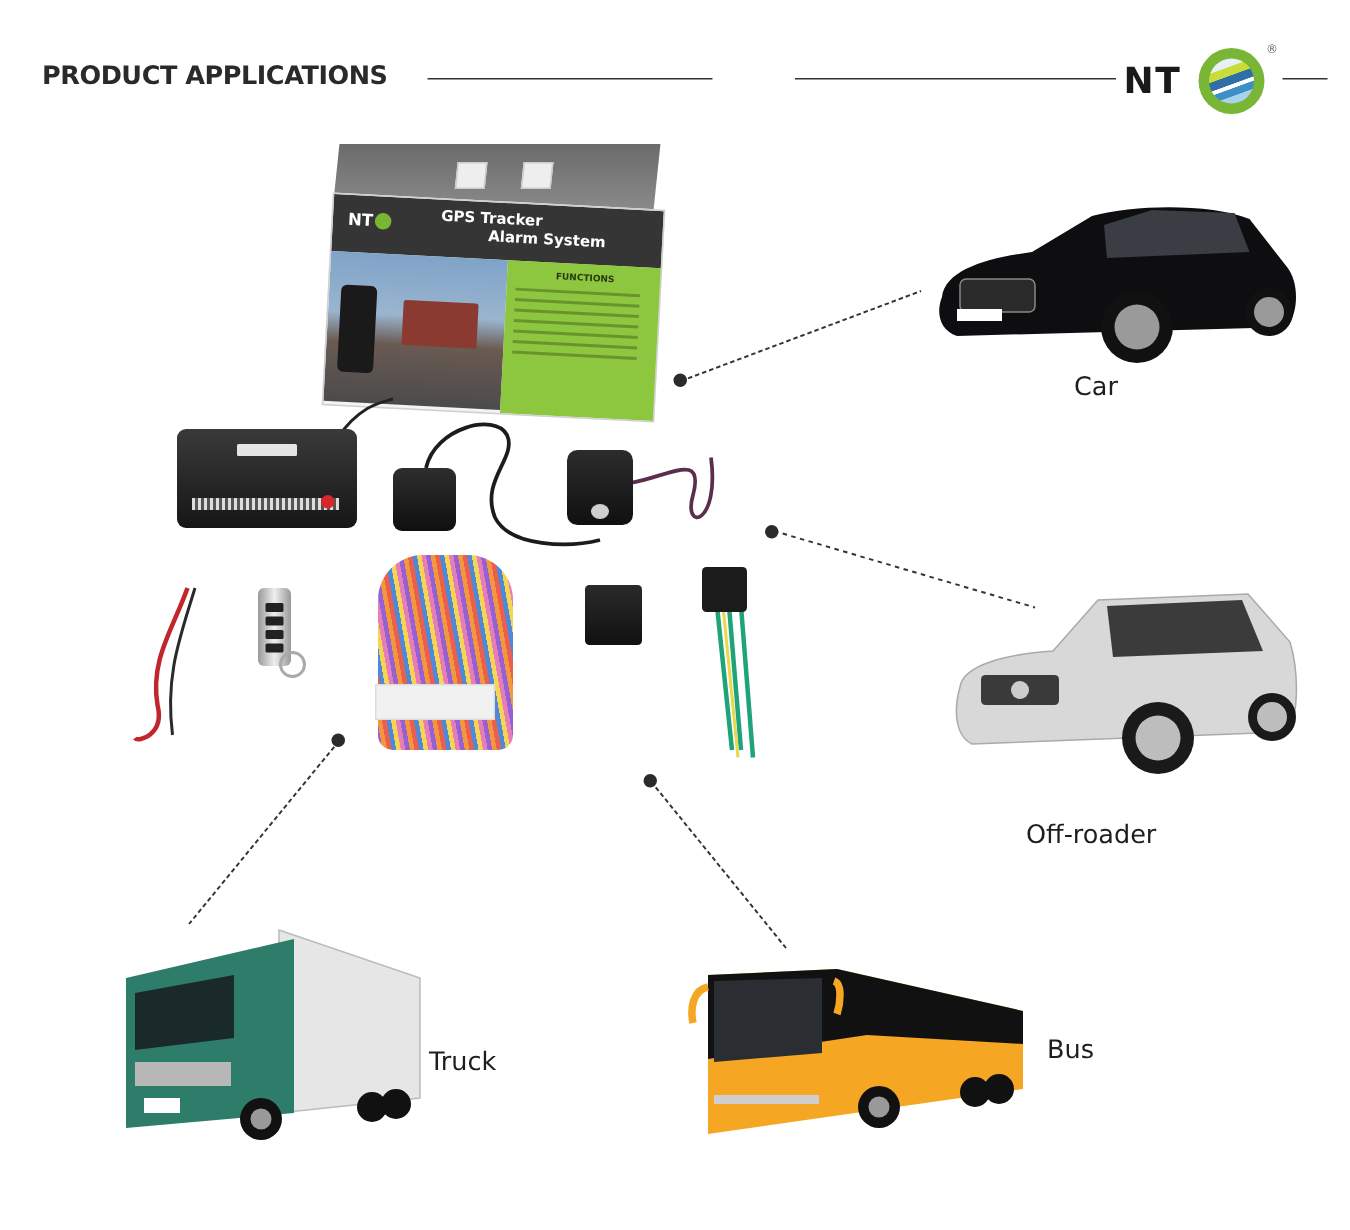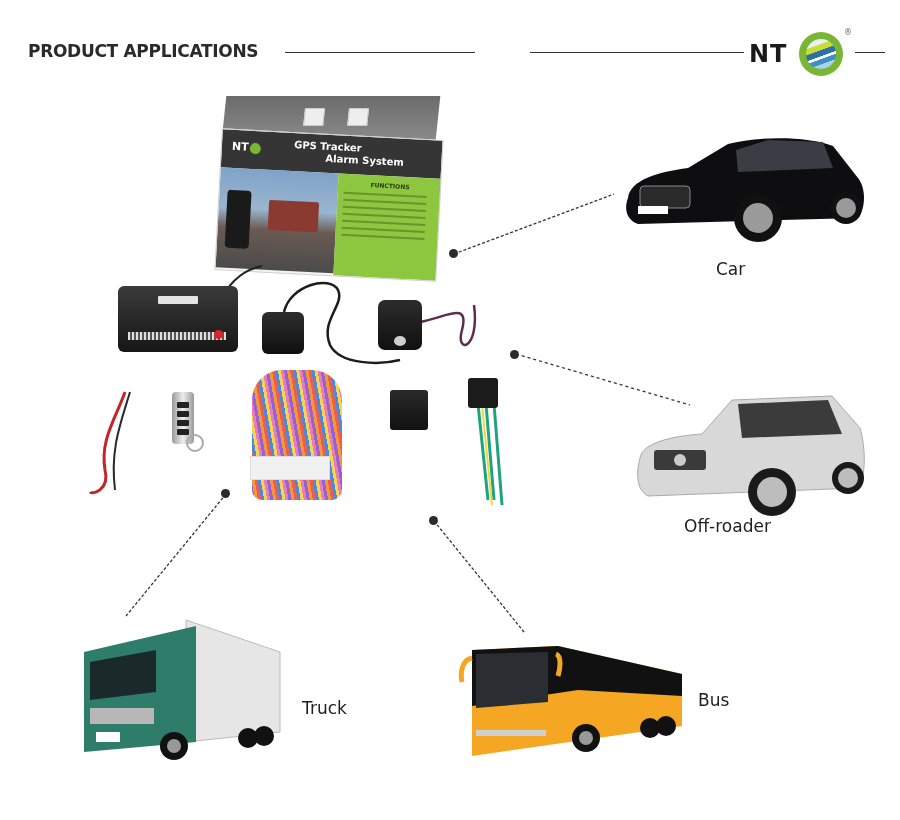--- a/index.html
+++ b/index.html
@@ -150,46 +150,46 @@
 <svg class="vehicle car" viewBox="0 0 250 120">
   <path d="M10 70 C 12 52, 40 44, 70 40 L 110 16 C 140 8, 190 8, 215 18 L 240 50 C 248 60, 248 80, 240 90 L 20 96 C 8 92, 6 80, 10 70 Z" fill="#0e0e10"></path>
   <path d="M118 22 L 150 12 L 205 14 L 215 40 L 120 44 Z" fill="#3a3d44"></path>
   <rect x="22" y="58" width="50" height="22" rx="4" fill="#2a2a2a" stroke="#888" stroke-width="1"></rect>
   <rect x="20" y="78" width="30" height="8" fill="#ffffff"></rect>
   <circle cx="140" cy="90" r="24" fill="#111"></circle>
     <circle cx="140" cy="90" r="15" fill="#9a9a9a"></circle>
   <circle cx="228" cy="80" r="16" fill="#111"></circle>
     <circle cx="228" cy="80" r="10" fill="#9a9a9a"></circle>
 </svg>
-<div class="label" style="left:716px; top:259px;">Car</div>
+<div class="label" style="left:716px; top:248px;">Car</div>
 
 <svg class="vehicle suv" viewBox="0 0 236 140">
   <path d="M8 70 C 10 55, 40 48, 70 46 L 100 12 L 200 8 L 228 40 C 234 60, 234 90, 226 100 L 16 108 C 4 102, 4 84, 8 70 Z" fill="#d8d8d8" stroke="#aaa"></path>
   <path d="M106 16 L 196 12 L 210 46 L 110 50 Z" fill="#3b3b3b"></path>
   <rect x="22" y="62" width="52" height="20" rx="3" fill="#3a3a3a"></rect>
   <circle cx="48" cy="72" r="6" fill="#ccc"></circle>
   <circle cx="140" cy="104" r="24" fill="#1a1a1a"></circle>
     <circle cx="140" cy="104" r="15" fill="#bdbdbd"></circle>
   <circle cx="216" cy="90" r="16" fill="#1a1a1a"></circle>
     <circle cx="216" cy="90" r="10" fill="#bdbdbd"></circle>
 </svg>
-<div class="label" style="left:684px; top:516px;">Off-roader</div>
+<div class="label" style="left:684px; top:547px;">Off-roader</div>
 
 <svg class="vehicle truck" viewBox="0 0 218 152">
   <polygon points="120,8 214,40 214,120 120,130" fill="#e6e6e6" stroke="#bbb"></polygon>
   <polygon points="18,40 130,14 130,130 18,140" fill="#2e7d6b"></polygon>
   <polygon points="24,50 90,38 90,80 24,88" fill="#1a2a2a"></polygon>
   <rect x="24" y="96" width="64" height="16" fill="#b7b7b7"></rect>
   <rect x="30" y="120" width="24" height="10" fill="#fff"></rect>
   <circle cx="108" cy="134" r="14" fill="#111"></circle>
     <circle cx="108" cy="134" r="7" fill="#999"></circle>
   <circle cx="182" cy="126" r="10" fill="#111"></circle>
     <circle cx="198" cy="124" r="10" fill="#111"></circle>
 </svg>
-<div class="label" style="left:302px; top:698px;">Truck</div>
+<div class="label" style="left:286px; top:698px;">Truck</div>
 
 <svg class="vehicle bus" viewBox="0 0 228 132">
   <polygon points="14,24 100,20 224,48 224,100 14,130" fill="#f5a623"></polygon>
   <polygon points="14,24 100,20 224,48 224,70 120,64 14,80" fill="#111"></polygon>
   <polygon points="18,28 90,26 90,76 18,82" fill="#2a2e33"></polygon>
   <path d="M14 32 C 4 34, 2 46, 4 56" stroke="#f5a623" stroke-width="5" fill="none"></path>
   <path d="M98 28 C 104 30, 102 44, 100 50" stroke="#f5a623" stroke-width="5" fill="none"></path>
   <rect x="18" y="104" width="70" height="6" fill="#cfcfcf"></rect>
   <circle cx="128" cy="112" r="14" fill="#111"></circle>
     <circle cx="128" cy="112" r="7" fill="#999"></circle>

